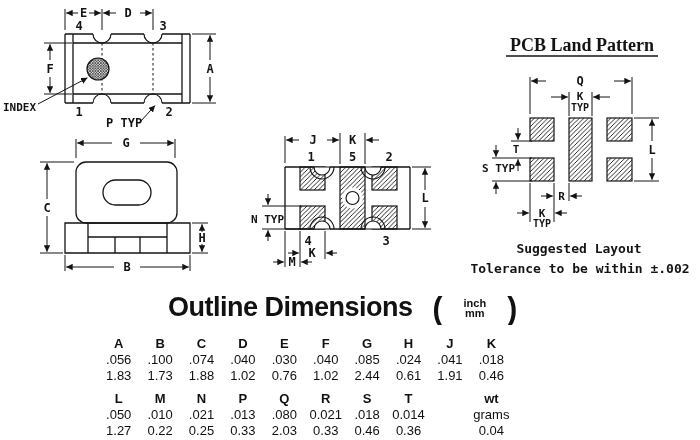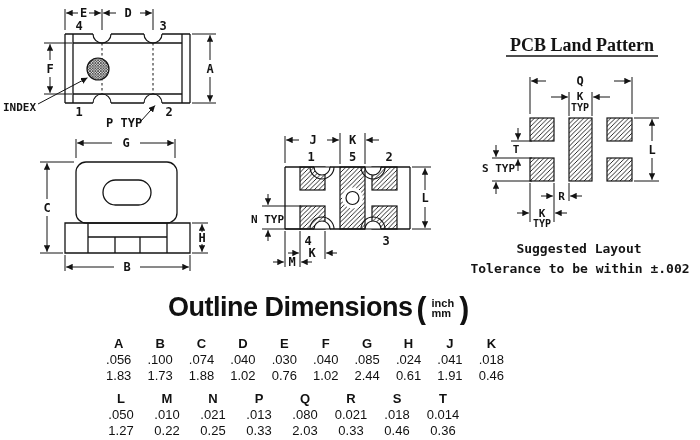--- a/index.html
+++ b/index.html
@@ -5,24 +5,24 @@
   html,body{margin:0;padding:0;background:#fff;}
   .page{position:relative;width:700px;height:440px;background:#fff;overflow:hidden;
         font-family:"Liberation Sans",sans-serif;color:#111;}
   svg text{fill:#141414;}
   .tl{font-family:"DejaVu Sans Mono",monospace;font-weight:bold;text-anchor:middle;}
   .s12{font-size:12px;} .s11{font-size:11px;} .s10{font-size:10px;}
   .ts{text-anchor:start;}
   .serif-title{font-family:"Liberation Serif",serif;font-weight:bold;font-size:18px;text-anchor:middle;}
   .note{font-family:"DejaVu Sans Mono",monospace;font-weight:bold;font-size:13px;text-anchor:middle;}
   
-  .outline-title{position:absolute;left:168px;top:292px;display:flex;align-items:center;gap:4px;}
+  .outline-title{position:absolute;left:168px;top:292px;display:flex;align-items:center;gap:20px;}
   .outline-title .main{font-size:27px;font-weight:bold;letter-spacing:-0.5px;}
   .outline-title .paren{font-size:30px;font-weight:bold;line-height:26px;transform:scaleY(1.05);}
-  .unit-stack{display:flex;flex-direction:column;align-items:flex-start;line-height:10px;
+  .unit-stack{display:flex;flex-direction:column;align-items:center;line-height:10px;
               font-size:11px;font-weight:bold;padding:0 1px;}
   .dim-table{position:absolute;left:98px;width:414px;display:flex;}
   .dim-table .col{flex:1;text-align:center;font-size:13px;line-height:16px;}
   .dim-table .col-header{font-weight:bold;}
   #table-row-1{top:336px;} #table-row-2{top:391px;}
 </style>
 </head>
 <body>
 
 <div class="page">
@@ -327,15 +327,20 @@
       <div class="col">
         <div class="col-header">T</div>
         <div class="col-inch">0.014</div>
         <div class="col-mm">0.36</div>
       </div>
       <div class="col">
         <div class="col-header"></div>
         <div class="col-inch"></div>
         <div class="col-mm"></div>
       </div>
+      <div class="col">
+        <div class="col-header">wt</div>
+        <div class="col-inch">grams</div>
+        <div class="col-mm">0.04</div>
+      </div>
     </div>
 
 </div>
 
 </body></html>

